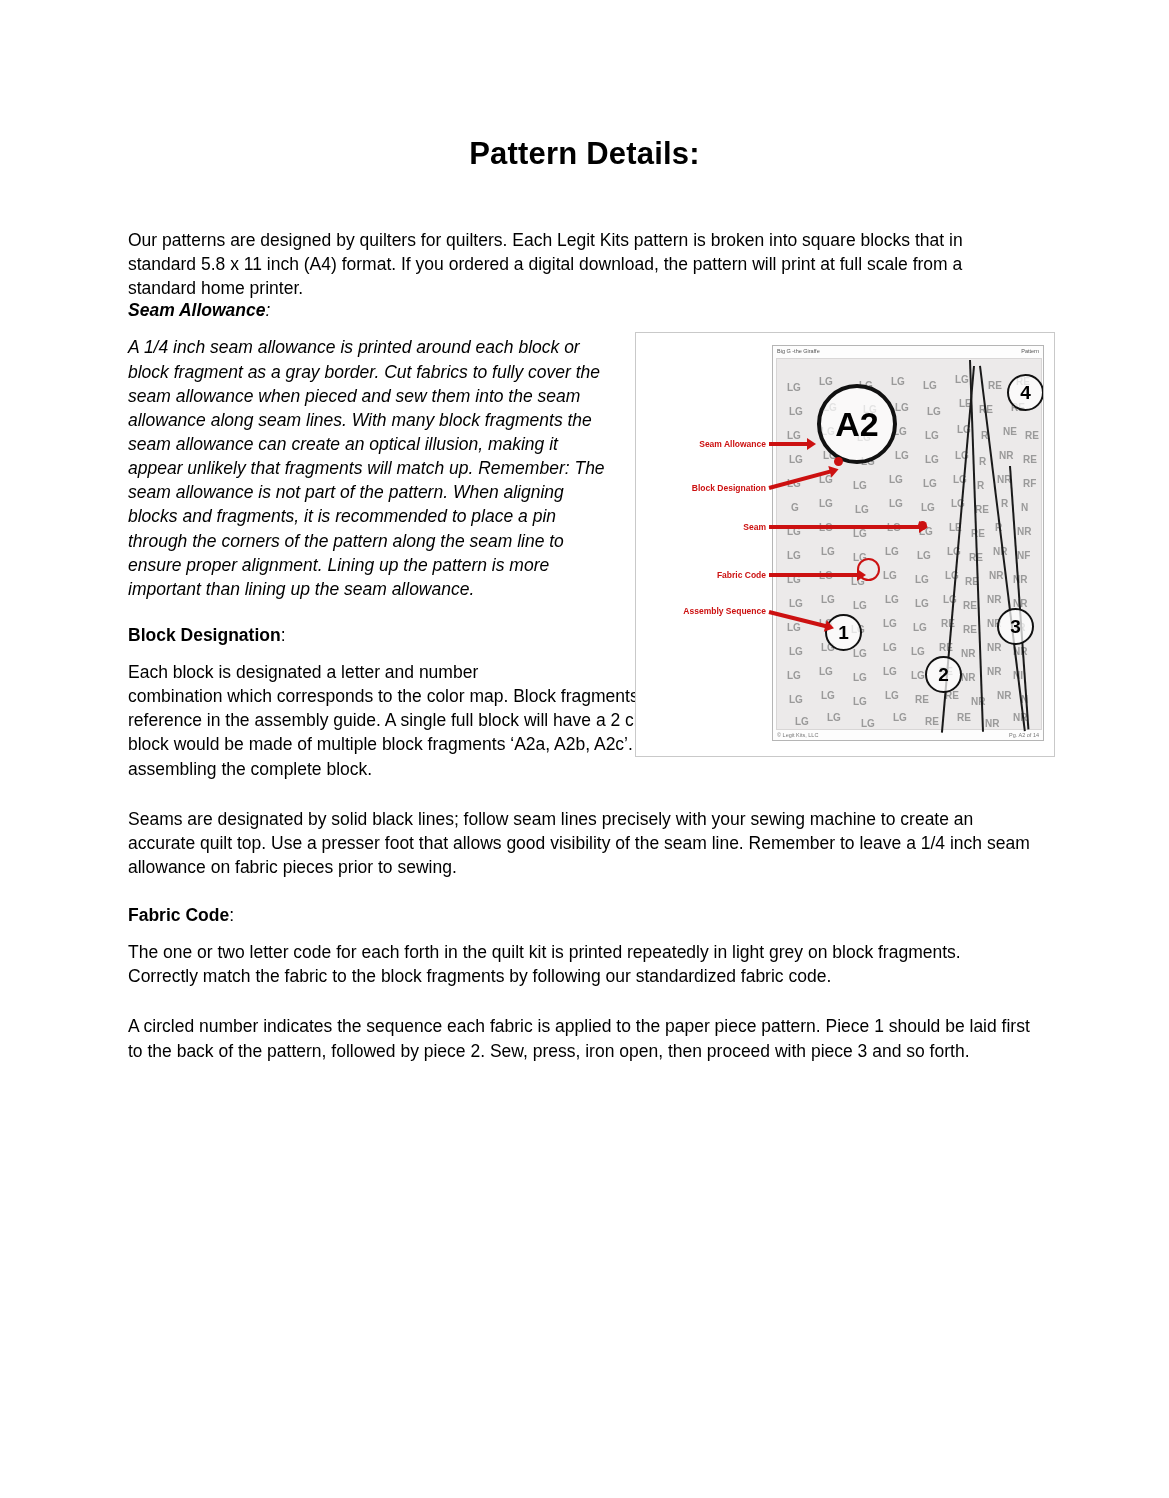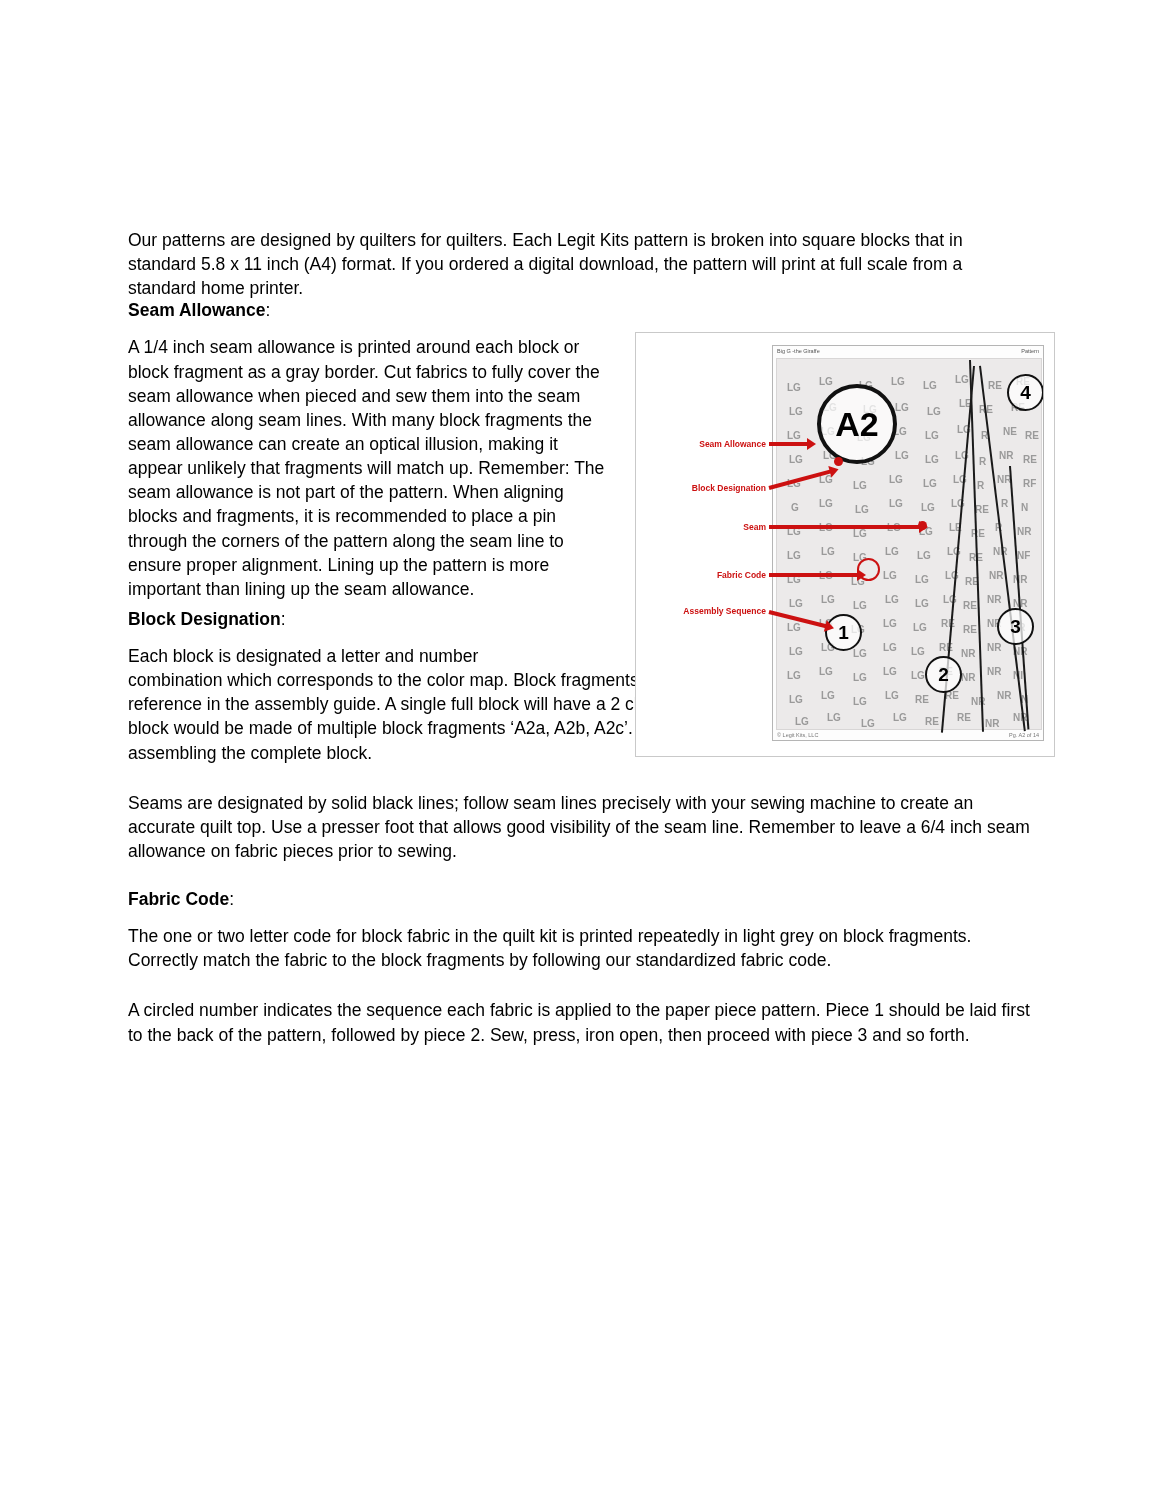--- a/index.html
+++ b/index.html
@@ -56,21 +56,22 @@
   .section-head span.normal {
     font-weight: normal;
   }
   .narrow {
     width: 478px;
   }
   .block-section {
     margin-bottom: 26px;
   }
   .seam-allow-block {
-    margin-bottom: 8px;
+    margin-bottom: 24px;
+    font-style: italic;
   }
   .figure {
     position: absolute;
     top: 332px;
     left: 635px;
     width: 420px;
     height: 425px;
     border: 1px solid #c9c9c9;
     background: #ffffff;
     box-sizing: border-box;
@@ -208,43 +209,44 @@
     position: absolute;
     left: 50%;
     transform: translateX(-50%);
   }
 </style>
 </head>
 <body>
 
 <div class="page">
 
+  <h1 class="title">Pattern Details:</h1>
 
   <div class="content">
 
     <p class="body-text intro">Our patterns are designed by quilters for quilters.  Each Legit Kits pattern is broken into square blocks that in standard 5.8 x 11 inch (A4) format.  If you ordered a digital download, the pattern will print at full scale from a standard home printer.</p>
 
     <div class="block-section seam-allow-block">
       <div class="section-head"><span>Seam Allowance</span><span class="normal">:</span></div>
       <p class="body-text narrow">A 1/4 inch seam allowance is printed around each block or block fragment as a gray border.  Cut fabrics to fully cover the seam allowance when pieced and sew them into the seam allowance along seam lines.  With many block fragments the seam allowance can create an optical illusion, making it appear unlikely that fragments will match up.  Remember: The seam allowance is not part of the pattern.  When aligning blocks and fragments, it is recommended to place a pin through the corners of the pattern along the seam line to ensure proper alignment. Lining up the pattern is more important than lining up the seam allowance.</p>
     </div>
 
     <div class="block-section">
       <div class="section-head"><span>Block Designation</span><span class="normal">:</span></div>
       <p class="body-text narrow" style="margin-bottom:0;">Each block is designated a letter and number</p>
       <p class="body-text">combination which corresponds to the color map.  Block fragments are given a lower case letter designation for quick reference in the assembly guide.  A single full block will have a 2 character designation, ‘A2’, whereas a complex block would be made of multiple block fragments ‘A2a, A2b, A2c’.   Sew and complete all block fragments before assembling the complete block.</p>
     </div>
 
     <div class="block-section">
-      <p class="body-text">Seams are designated by solid black lines; follow seam lines precisely with your sewing machine to create an accurate quilt top.  Use a presser foot that allows good visibility of the seam line.  Remember to leave a 6/4 inch seam allowance on fabric pieces prior to sewing.</p>
+      <p class="body-text">Seams are designated by solid black lines; follow seam lines precisely with your sewing machine to create an accurate quilt top.  Use a presser foot that allows good visibility of the seam line.  Remember to leave a 1/4 inch seam allowance on fabric pieces prior to sewing.</p>
     </div>
 
     <div class="block-section">
       <div class="section-head"><span>Fabric Code</span><span class="normal">:</span></div>
-      <p class="body-text">The one or two letter code for block fabric in the quilt kit is printed repeatedly in light grey on block fragments.  Correctly match the fabric to the block fragments by following our standardized fabric code.</p>
+      <p class="body-text">The one or two letter code for each forth in the quilt kit is printed repeatedly in light grey on block fragments.  Correctly match the fabric to the block fragments by following our standardized fabric code.</p>
     </div>
 
     <div class="block-section">
       <p class="body-text">A circled number indicates the sequence each fabric is applied to the paper piece pattern.  Piece 1 should be laid first to the back of the pattern, followed by piece 2.  Sew, press, iron open, then proceed with piece 3 and so forth.</p>
     </div>
 
   </div>
 
   <div class="figure">
 

